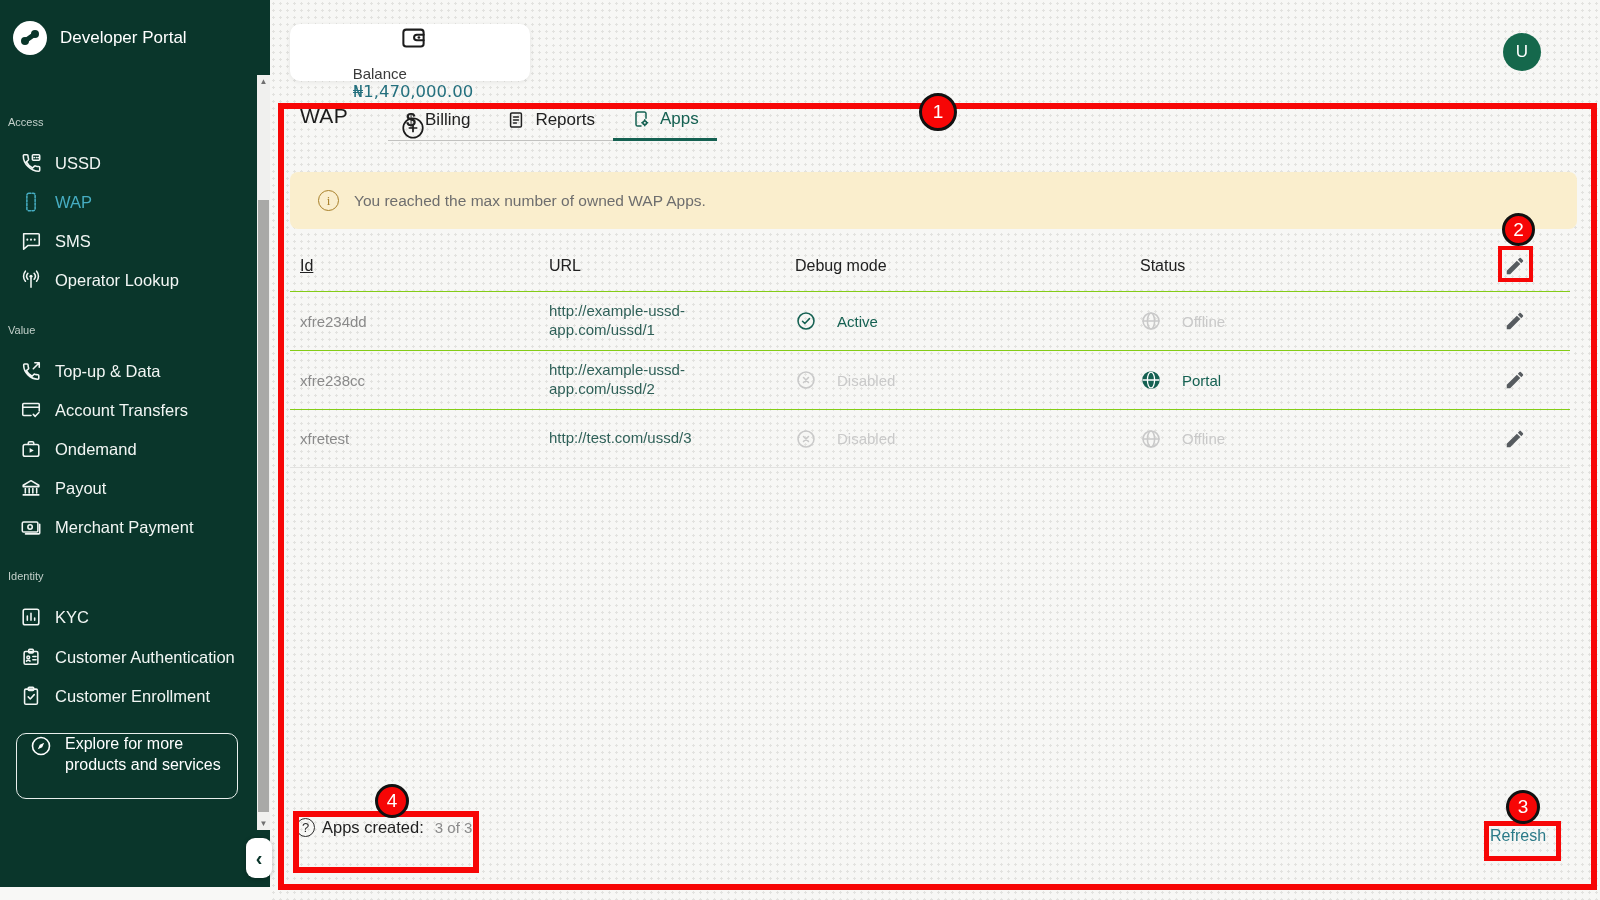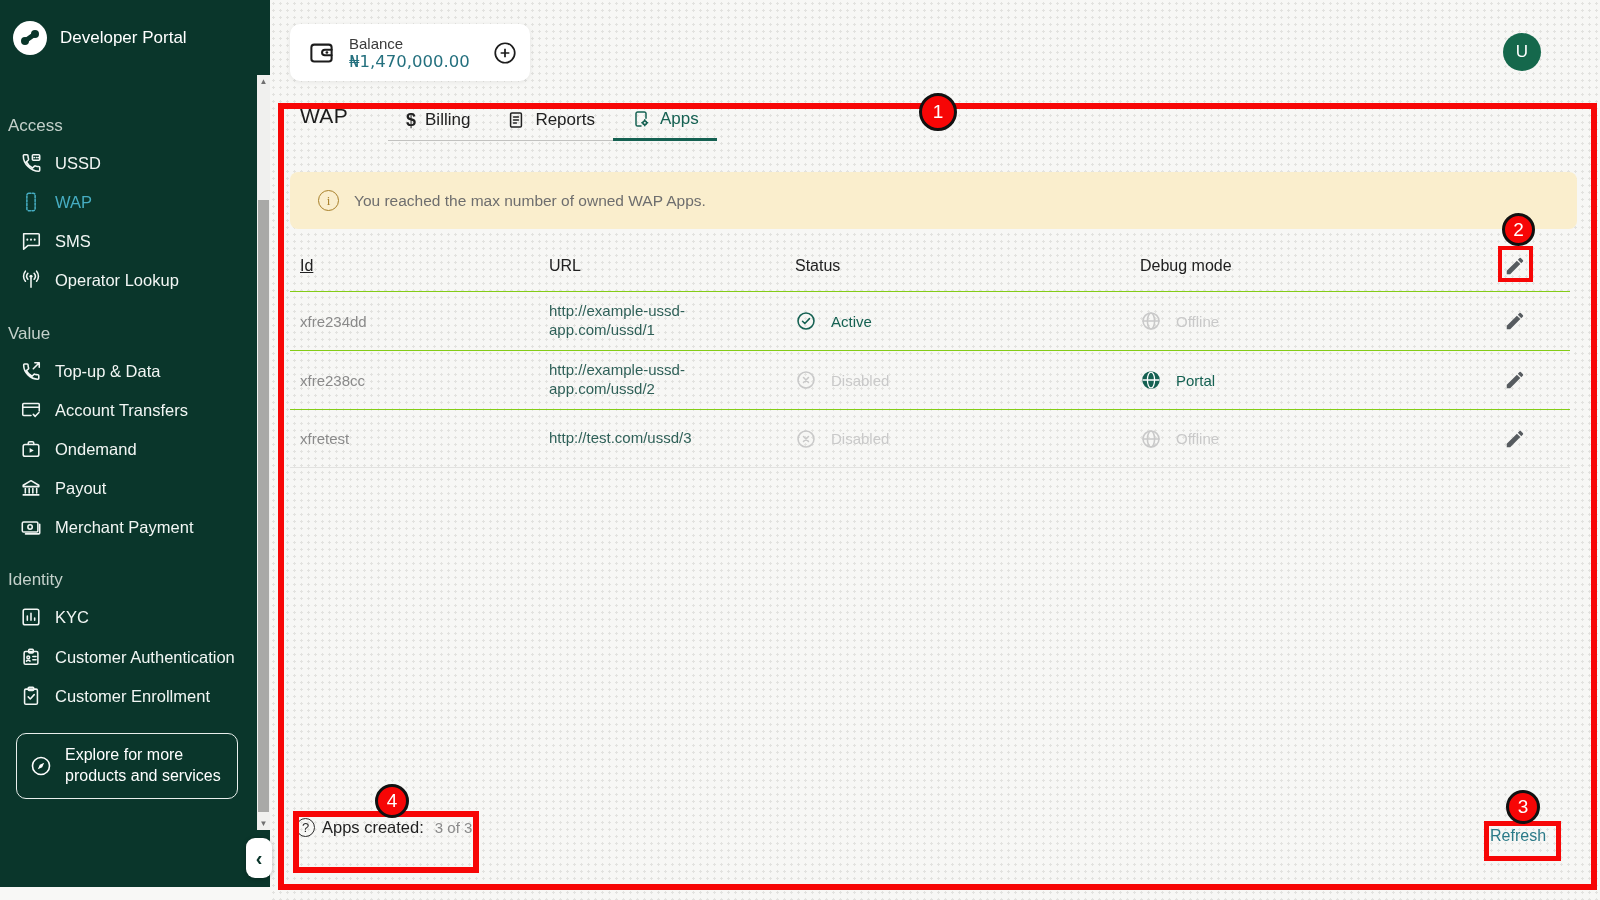--- a/index.html
+++ b/index.html
@@ -19,33 +19,33 @@
   }
 
   
   .sidebar {
     position:absolute; left:0; top:0; width:270px; height:887px;
     background:var(--sidebar-bg,#0a362b); color:#eef4f1;
   }
   .brand { position:absolute; left:12px; top:20px; display:flex; align-items:center; gap:12px; }
   .brand-logo { width:36px; height:36px; }
   .brand-name { font-size:17px; color:#ffffff; }
-  .side-label { position:absolute; left:8px; font-size:17px; color:#c3d0ca; }
+  .side-label { position:absolute; left:8px; font-size:11px; color:#c3d0ca; }
   .nav-item {
     position:absolute; left:20px; height:28px; display:flex; align-items:center; gap:13px;
     color:#f2f6f4; cursor:pointer; white-space:nowrap;
   }
   .nav-item .nav-icon { width:22px; height:22px; flex:0 0 22px; color:inherit; }
   .nav-item .nav-icon svg { width:22px; height:22px; stroke:currentColor; fill:none; stroke-width:1.7; stroke-linecap:round; stroke-linejoin:round; }
   .nav-label { font-size:16.5px; }
   .nav-item.active { color:var(--active-nav,#46adc2); }
   .explore-btn {
     position:absolute; left:16px; top:733px; width:222px; height:66px;
     border:1px solid #e8efec; border-radius:10px; background:transparent; color:#ffffff;
-    display:flex; align-items:center; gap:12px; padding:0 12px; cursor:pointer;
+    display:flex; align-items:flex-start; gap:12px; padding:0 12px; cursor:pointer;
     font-size:16px; text-align:left; line-height:1.3; font-family:inherit;
   }
   .explore-btn .nav-icon { width:24px; height:24px; }
   .explore-btn .nav-icon svg { width:24px; height:24px; stroke:#fff; fill:none; stroke-width:1.6; }
 
   
   .side-scroll { position:absolute; left:257px; top:75px; width:13px; height:755px; background:#f0f0ee; }
   .side-scroll .arrow { position:absolute; left:0; width:13px; height:13px; font-size:8px; color:#6f6f6f; text-align:center; line-height:13px; cursor:pointer; }
   .side-scroll .arrow.up { top:0; }
   .side-scroll .arrow.down { bottom:0; }
@@ -55,21 +55,21 @@
     position:absolute; left:246px; top:838px; width:26px; height:40px;
     background:#ffffff; border:none; border-radius:9px; box-shadow:0 1px 4px rgba(0,0,0,.25);
     color:#0a362b; font-size:20px; font-weight:bold; cursor:pointer; line-height:38px; text-align:center;
     font-family:inherit;
   }
 
   
   .balance-card {
     position:absolute; left:290px; top:24px; width:240px; height:57px; background:#ffffff;
     border-radius:10px; box-shadow:0 1px 5px rgba(0,0,0,.08);
-    display:flex; align-items:center; padding:0 12px 0 18px; gap:14px;
+    display:flex; align-items:center; padding:0 12px 0 18px; gap:14px;flex-direction:column;
   }
   .balance-card .wallet { width:27px; height:27px; color:#1c1c1c; }
   .balance-card .wallet svg { width:27px; height:27px; stroke:currentColor; fill:none; stroke-width:1.8; stroke-linecap:round; stroke-linejoin:round; }
   .balance-texts { flex:1; }
   .balance-label { font-size:15px; color:#3a3a3a; }
   .balance-value { font-size:16.5px; color:var(--balance-teal,#24707e); font-family:"DejaVu Sans",sans-serif; }
   .plus-btn { width:26px; height:26px; background:none; border:none; cursor:pointer; color:#1c1c1c; padding:0; }
   .plus-btn svg { width:26px; height:26px; stroke:currentColor; fill:none; stroke-width:1.6; }
   .avatar {
     position:absolute; left:1503px; top:33px; width:38px; height:38px; border-radius:50%;
@@ -105,21 +105,21 @@
   .apps-table { position:absolute; left:290px; top:240px; width:1280px; }
   .t-head, .t-row { display:grid; grid-template-columns:259px 246px 345px 320px 110px; align-items:center; }
   .t-head { height:51px; font-size:16px; color:#212121; }
   .t-row { border-top:1px solid #84cc16; height:59px; font-size:15px; }
   .t-row:first-of-type { height:60px; }
   .t-row:last-of-type { border-bottom:1px solid #e2e2e0; }
   .c-id { padding-left:10px; color:#8a8a8a; }
   .t-head .c-id { color:#212121;text-decoration:underline; }
   .c-url { color:var(--link-teal,#2f6058); line-height:1.25; }
   .c-url span { display:inline-block; max-width:160px; overflow-wrap:break-word; }
-  .state { display:flex; align-items:center; gap:14px; }
+  .state { display:flex; align-items:center; gap:20px; }
   .state .s-icon { width:22px; height:22px; }
   .state .s-icon svg { width:22px; height:22px; stroke:currentColor; fill:none; stroke-width:1.7; stroke-linecap:round; stroke-linejoin:round; }
   .state-active, .state-online { color:var(--accent-green,#156152); }
   .state-disabled, .state-offline { color:var(--disabled-gray,#c9c9c9); }
   .globe-online circle.g-bg { fill:var(--accent-green,#156152); stroke:var(--accent-green,#156152); }
   .globe-online .g-line { stroke:#ffffff; stroke-width:1.4; }
   .c-edit { display:flex; justify-content:center; }
   .edit-btn { background:none; border:none; cursor:pointer; width:26px; height:26px; color:#565b5f; padding:0; }
   .edit-btn svg { width:22px; height:22px; fill:currentColor; margin:auto; }
 
@@ -377,22 +377,22 @@
 
 <div class="banner">
   <span class="info-badge">i</span>
   <span class="banner-text">You reached the max number of owned WAP Apps.</span>
 </div>
 
 <div class="apps-table">
   <div class="t-head">
     <span class="c-id">Id</span>
     <span>URL</span>
+    <span>Debug mode</span>
     <span>Status</span>
-    <span>Debug mode</span>
     <span class="c-edit">
       <button class="edit-btn">
         <svg viewBox="0 0 24 24">
             <path d="M3 17.25V21h3.75L17.8 9.93l-3.75-3.75L3 17.25zM20.7 7.04c.39-.39.39-1.02 0-1.41l-2.34-2.34a1 1 0 0 0-1.41 0l-1.83 1.83 3.75 3.75 1.83-1.83z"></path>
           </svg>
       </button>
     </span>
   </div>
 
   <div class="t-row">

